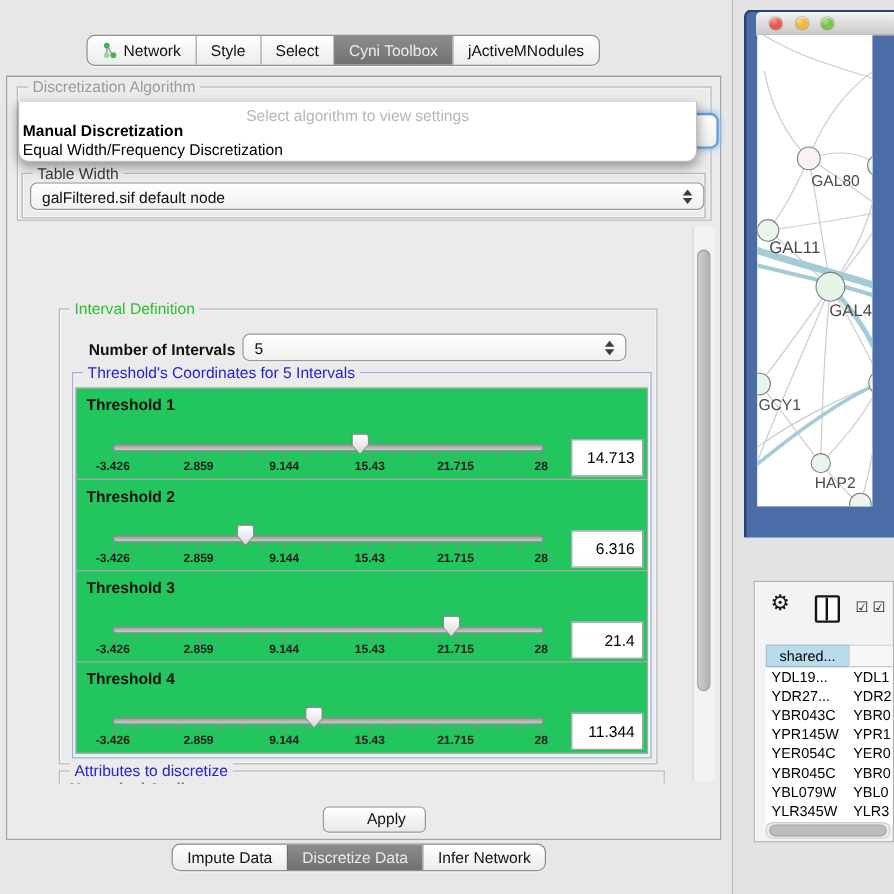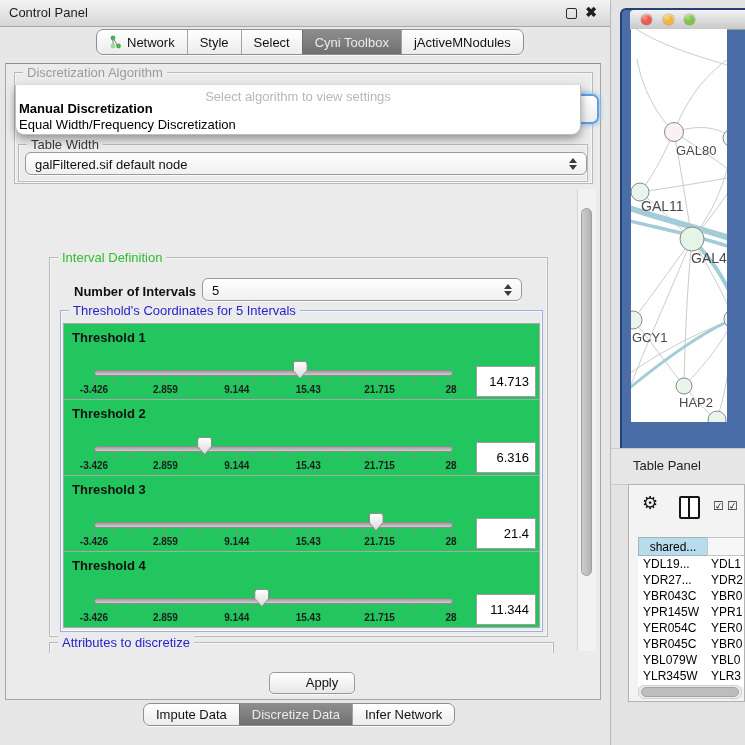--- a/index.html
+++ b/index.html
@@ -126,27 +126,22 @@
   #tp-hscroll{position:absolute;left:9px;bottom:2px;right:2px;height:12px;
     background:#ececec;border:1px solid #d0d0d0;border-radius:6px;}
   #tp-hscroll .th{position:absolute;left:2px;top:1px;height:8px;width:96px;
     border-radius:5px;background:#bdbdbd;border:1px solid #a4a4a4;}
 </style>
 </head>
 <body>
 
 <div id="control-window">
 
-  <div id="titlebar">
-    <span class="t">Control Panel</span>
-    <span class="float-ic"></span>
-    <span class="close-ic">✖</span>
-  </div>
-
-  <div class="seg-bar" id="top-tabs" style="left:72px;top:29px;margin-left:24px;">
+
+  <div class="seg-bar" id="top-tabs" style="left:72px;top:29px;">
       <div class="seg">
         <svg width="13" height="14">
           <line x1="4" y1="3" x2="9" y2="11" stroke="#888" stroke-width="1"></line>
           <line x1="4" y1="3" x2="4" y2="11" stroke="#888" stroke-width="1"></line>
           <circle cx="4" cy="3" r="2.4" fill="#49b04f"></circle>
           <circle cx="4" cy="11" r="2.4" fill="#9ed89f"></circle>
           <circle cx="9.5" cy="11" r="2.4" fill="#49b04f"></circle>
         </svg>
         <span>Network</span>
       </div>
@@ -428,23 +423,20 @@
           <text x="110" y="169" font-size="13">C</text>
           <text x="10" y="182" font-size="14">GAL11</text>
           <text x="60" y="234" font-size="14">GAL4</text>
           <text x="1" y="313" font-size="13">GCY1</text>
           <text x="105" y="313" font-size="13">H</text>
           <text x="48" y="378" font-size="13">HAP2</text>
         </svg>
     </div>
   </div>
 
-  <div id="tp-strip">
-    <span class="t">Table Panel</span>
-  </div>
 
   <div id="tp-panel">
     <span class="gear">⚙</span>
     <span class="splitcols"></span>
     <span class="cb" style="left:84px;">☑</span>
     <span class="cb" style="left:98px;">☑</span>
 
     <div id="tp-table">
       <div class="hcell" style="left:0;width:70px;background:#b9dcec;">shared...</div>
       <div class="hcell" style="left:69px;width:80px;background:#f7f7f7;border-color:#c4c4c4;text-align:left;padding-left:36px;">n</div>

